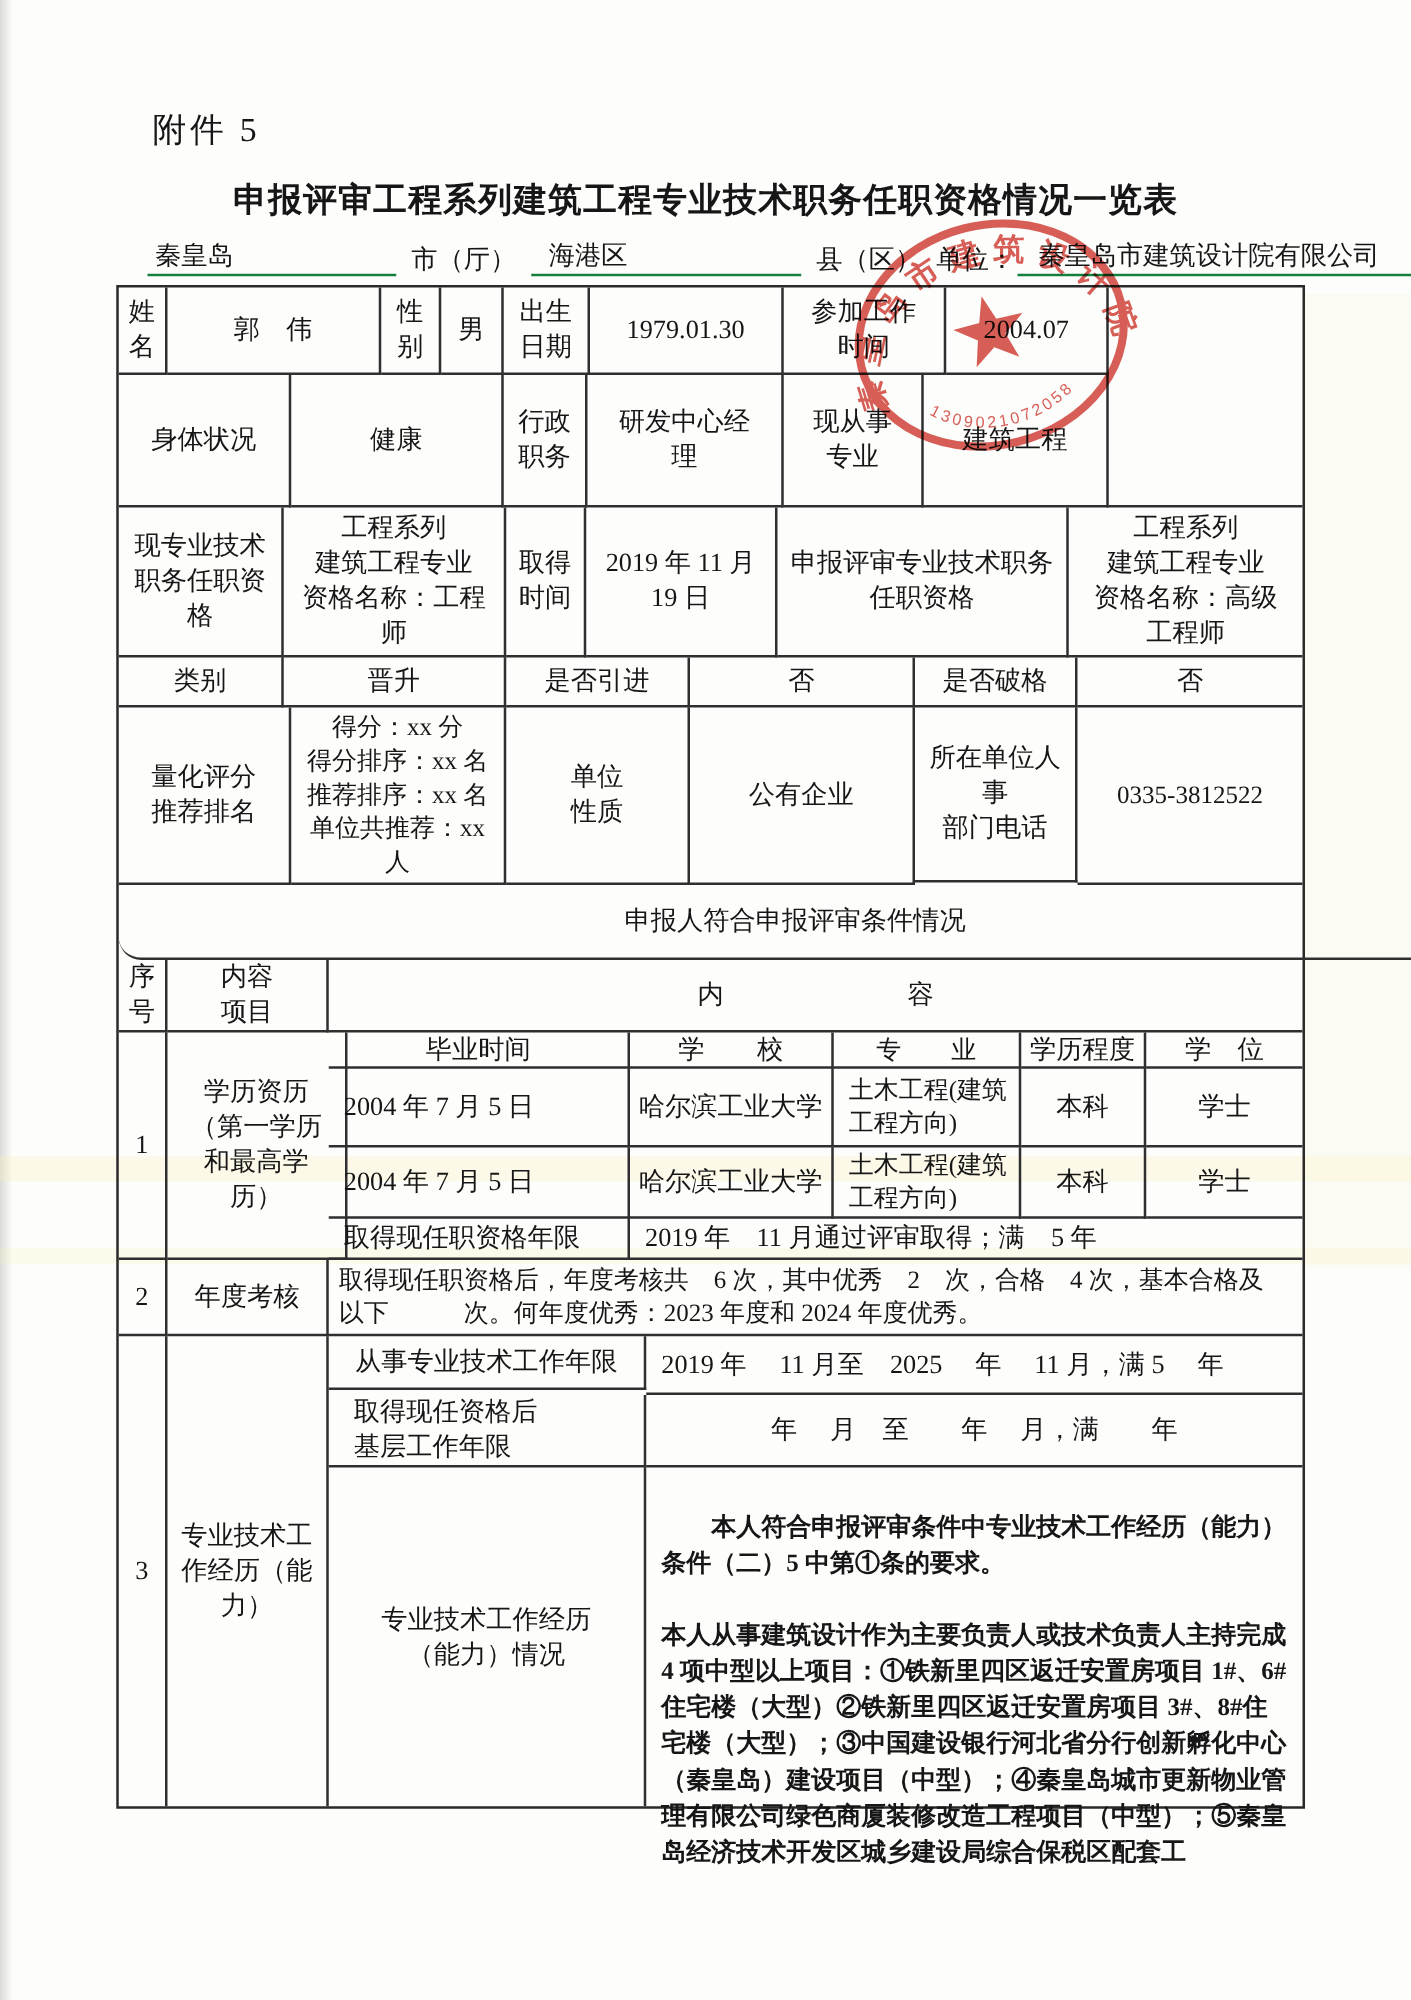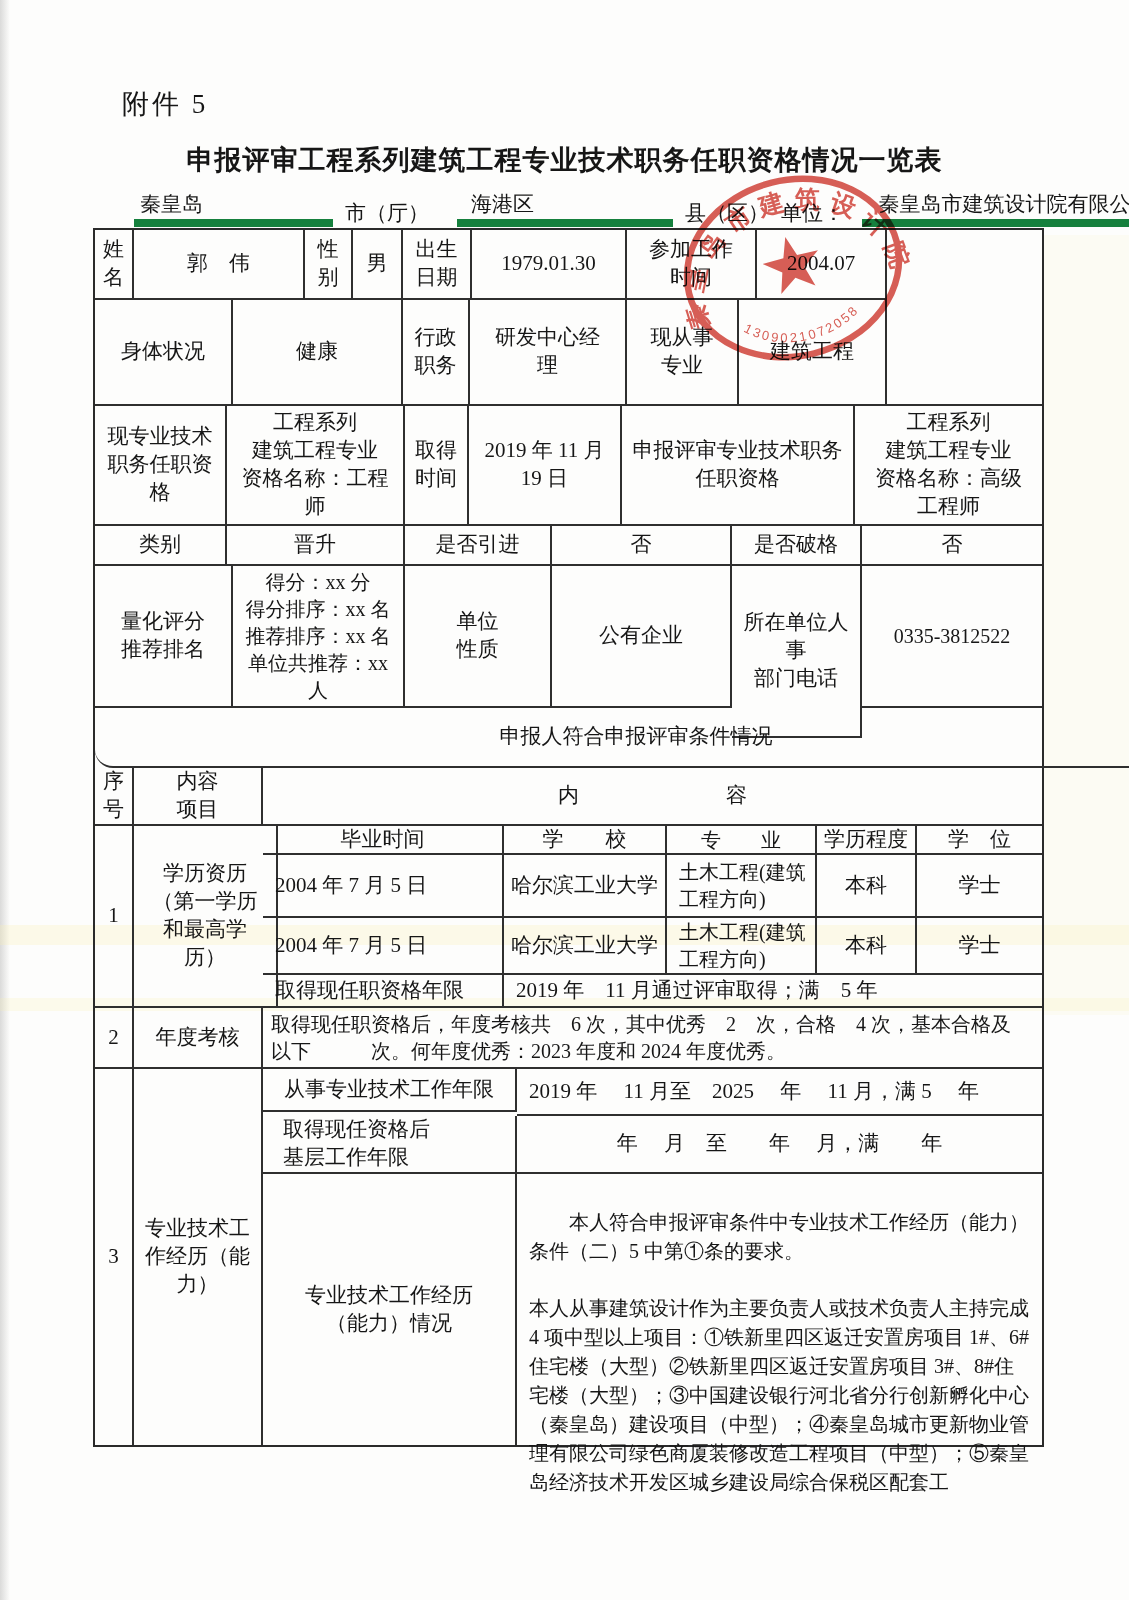--- a/index.html
+++ b/index.html
@@ -7,21 +7,21 @@
     width:1129px;height:1600px;position:relative;overflow:hidden;
     background:#fdfdfc;
     font-family:"Liberation Serif","DejaVu Serif",serif;
     color:#161616;
   }
   .page{position:absolute;inset:0;}
   
   .attachment{position:absolute;left:122px;top:86px;font-size:27px;letter-spacing:3px;}
   .doc-title{position:absolute;left:0;right:0;top:142px;text-align:center;font-size:27px;font-weight:bold;letter-spacing:1px;}
   .subtitle{position:absolute;left:118px;top:190px;font-size:21px;display:flex;align-items:flex-end;white-space:nowrap;}
-  .subtitle .u{border-bottom:8px solid #15803d;text-align:center;margin-left:16px;}
+  .subtitle .u{border-bottom:2px solid #15803d;text-align:center;}
   .subtitle .u1{min-width:163px;padding:0 30px 1px 6px;text-align:left;margin-right:12px;}
   .subtitle .u2{min-width:168px;padding:0 34px 1px 14px;text-align:left;margin-right:12px;}
   .subtitle .u3{min-width:290px;padding:0 22px 1px 8px;margin-right:0;}
   .subtitle .lbl{margin-right:12px;}
   .subtitle .unit-lbl{margin-right:2px;}
   
   .tbl{position:absolute;left:93px;top:228px;width:947px;height:1215px;border:2px solid #2a2a2a;box-sizing:content-box;}
   .cell{position:absolute;box-sizing:border-box;border-right:2px solid #2f2f2f;border-bottom:2px solid #2f2f2f;
         display:flex;align-items:center;justify-content:center;text-align:center;
         font-size:21px;line-height:1.33;white-space:pre-line;padding:2px 4px;}
@@ -56,21 +56,21 @@
   .cD2{left:132px;top:296px;width:178px;height:40px;}
   .cD3{left:310px;top:296px;width:147px;height:40px;}
   .cD4{left:457px;top:296px;width:180px;height:40px;}
   .cD5{left:637px;top:296px;width:130px;height:40px;}
   .cD6{left:767px;top:296px;width:180px;height:40px;}
   
   .cE1{left:0;top:336px;width:138px;height:142px;}
   .cE2{left:138px;top:336px;width:172px;height:142px;font-size:20px;line-height:1.35;}
   .cE3{left:310px;top:336px;width:147px;height:142px;}
   .cE4{left:457px;top:336px;width:180px;height:142px;}
-  .cE5{left:637px;top:336px;width:130px;height:172px;}
+  .cE5{left:637px;top:336px;width:130px;height:140px;}
   .cE6{left:767px;top:336px;width:180px;height:142px;font-size:20px;}
   
   .cF1{left:0;top:478px;width:1082px;height:60px;border-radius:18px;}
   .cG1{left:0;top:538px;width:39px;height:58px;}
   .cG2{left:39px;top:538px;width:129px;height:58px;}
   .cG3{left:168px;top:538px;width:779px;height:58px;}
   
   .cHseq{left:0;top:596px;width:39px;height:182px;}
   .cHlab{left:39px;top:596px;width:144px;height:182px;}
   .colg{left:168px;width:241px;} .cols{left:409px;width:163px;} .colm{left:572px;width:150px;font-size:20px;}
@@ -85,21 +85,21 @@
   .cIlab{left:39px;top:778px;width:129px;height:61px;}
   .cItxt{left:168px;top:778px;width:779px;height:61px;font-size:20px;line-height:27px;padding:2px 8px;}
   
   .cJseq{left:0;top:839px;width:39px;height:376px;}
   .cJlab{left:39px;top:839px;width:129px;height:376px;}
   .cJ1a{left:168px;top:839px;width:254px;height:43px;}
   .cJ1b{left:422px;top:839px;width:525px;height:47px;}
   .cJ2a{left:168px;top:886px;width:254px;height:58px;padding-left:20px;}
   .cJ2b{left:422px;top:886px;width:525px;height:58px;}
   .cJ3a{left:168px;top:944px;width:254px;height:271px;}
-  .cJ3b{left:422px;top:944px;width:525px;height:271px;display:block;padding:6px 10px 0 12px;}
+  .cJ3b{left:422px;top:944px;width:525px;height:271px;display:block;padding:6px 10px 0 12px;font-weight:bold;}
   .cJ3b p{margin:0;font-size:20px;line-height:29px;text-align:left;white-space:normal;}
   .cJ3b p.indent{text-indent:2em;}
   .pl{padding-left:12px;}
   
   .seal{position:absolute;left:668px;top:166px;width:250px;height:205px;mix-blend-mode:multiply;pointer-events:none;}
   
   .edgeL{position:absolute;left:0;top:0;bottom:0;width:10px;background:linear-gradient(90deg,rgba(60,60,60,.18),rgba(60,60,60,0));}
   .streak1{position:absolute;left:0;top:925px;width:1129px;height:20px;background:rgba(250,240,170,.25);}
   .streak2{position:absolute;left:0;top:998px;width:1129px;height:13px;background:rgba(250,240,170,.20);}
   .streak3{position:absolute;left:1042px;top:235px;width:87px;height:780px;background:rgba(252,246,205,.18);}

